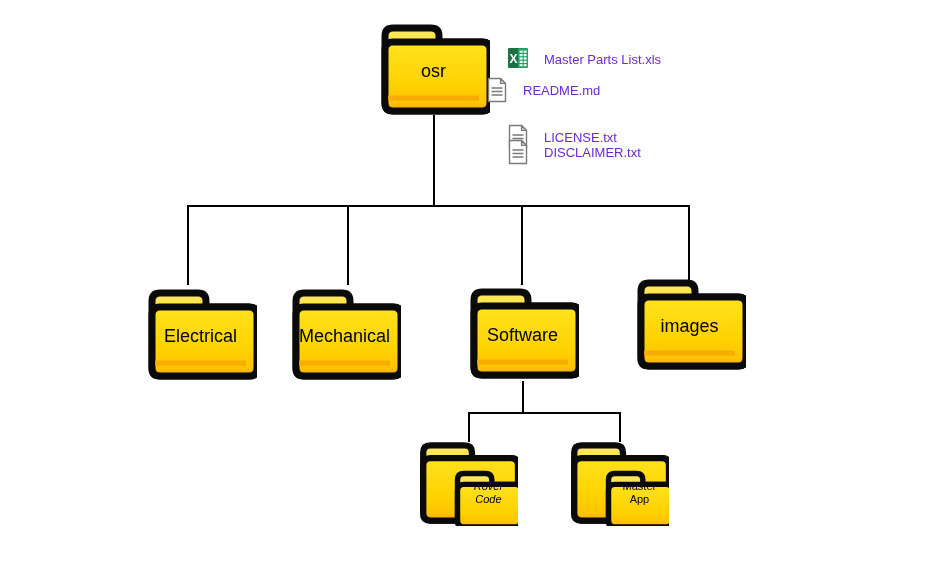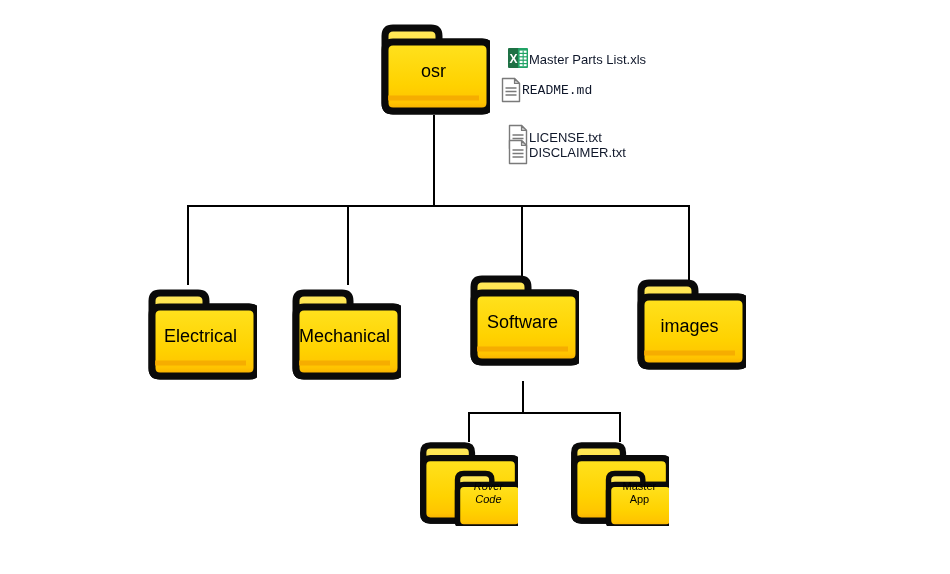--- a/index.html
+++ b/index.html
@@ -31,21 +31,21 @@
   
   .folder.nested .folder-label {
     left:46%; right:4%; top:62%; transform:translateY(-50%);
     font-size:11px; line-height:13px;
   }
 
   
   .file-row { position:absolute; display:flex; align-items:center; }
   .file-icon { width:22px; height:26px; flex:0 0 22px; }
   .file-icon svg { display:block; width:22px; height:26px; }
-  .file-name { font-size:13px; color:#0f172a; white-space:nowrap; }
+  .file-name { margin-left:15px; font-size:13px; color:#6d28d9; white-space:nowrap; }
 </style>
 </head>
 <body>
 
 <div id="canvas">
 
   <div class="line v" style="left:433px; top:115px; height:92px;"></div>
 
   <div class="line h" style="left:187px; top:205px; width:503px;"></div>
 
@@ -90,21 +90,21 @@
         <rect x="12.6" y="11.4" width="7" height="2.2" fill="#FFFFFF"></rect>
         <rect x="12.6" y="14.8" width="7" height="2.2" fill="#FFFFFF"></rect>
         <rect x="12.6" y="18.2" width="7" height="2" fill="#FFFFFF"></rect>
         <rect x="15.6" y="4.6" width="1.1" height="15.6" fill="#21A366"></rect>
         <text x="6.6" y="17" font-family="Liberation Sans, sans-serif" font-size="12" font-weight="bold" fill="#FFFFFF" text-anchor="middle">X</text>
       </svg>
     </span>
     <span class="file-name">Master Parts List.xls</span>
   </div>
 
-  <div class="file-row" style="left:500px; top:77px;font-family:Liberation Mono, monospace;">
+  <div class="file-row" style="left:486px; top:77px;">
     <span class="file-icon">
       <svg viewBox="0 0 22 26">
         <path d="M2.5,1.5 h12 l5,5 v18 h-17 z" fill="#FFFFFF" stroke="#7A7A7A" stroke-width="1.4" stroke-linejoin="round"></path>
         <path d="M14.5,1.5 v5 h5 z" fill="#C8C8C8" stroke="#7A7A7A" stroke-width="1.2" stroke-linejoin="round"></path>
         <path d="M5.5,11 h11 M5.5,14.5 h11 M5.5,18 h11" stroke="#7A7A7A" stroke-width="1.3"></path>
       </svg>
     </span>
     <span class="file-name">README.md</span>
   </div>
 
@@ -141,21 +141,21 @@
 
   <div class="folder single" style="left:288px; top:287px; width:113px; height:95px;">
     <svg class="folder-svg" viewBox="0 0 113 95" preserveAspectRatio="none">
       <path d="M8,14 q0,-8 8,-8 h38 q8,0 8,8 v6 h43 q8,0 8,8 v53 q0,8 -8,8 h-89 q-8,0 -8,-8 z" fill="url(#gTab)" stroke="#0A0A0A" stroke-width="7" stroke-linejoin="round"></path>
       <path d="M8,28 q0,-8 8,-8 h89 q8,0 8,8 v53 q0,8 -8,8 h-89 q-8,0 -8,-8 z" fill="url(#gBody)" stroke="#0A0A0A" stroke-width="7" stroke-linejoin="round"></path>
       <path d="M11,76 h91" stroke="#F5A800" stroke-width="5" fill="none" opacity="0.85"></path>
     </svg>
     <div class="folder-label">Mechanical</div>
   </div>
 
-  <div class="folder single" style="left:466px; top:273px; width:113px; height:95px;">
+  <div class="folder single" style="left:466px; top:286px; width:113px; height:95px;">
     <svg class="folder-svg" viewBox="0 0 113 95" preserveAspectRatio="none">
       <path d="M8,14 q0,-8 8,-8 h38 q8,0 8,8 v6 h43 q8,0 8,8 v53 q0,8 -8,8 h-89 q-8,0 -8,-8 z" fill="url(#gTab)" stroke="#0A0A0A" stroke-width="7" stroke-linejoin="round"></path>
       <path d="M8,28 q0,-8 8,-8 h89 q8,0 8,8 v53 q0,8 -8,8 h-89 q-8,0 -8,-8 z" fill="url(#gBody)" stroke="#0A0A0A" stroke-width="7" stroke-linejoin="round"></path>
       <path d="M11,76 h91" stroke="#F5A800" stroke-width="5" fill="none" opacity="0.85"></path>
     </svg>
     <div class="folder-label">Software</div>
   </div>
 
   <div class="folder single" style="left:633px; top:277px; width:113px; height:95px;">
     <svg class="folder-svg" viewBox="0 0 113 95" preserveAspectRatio="none">

